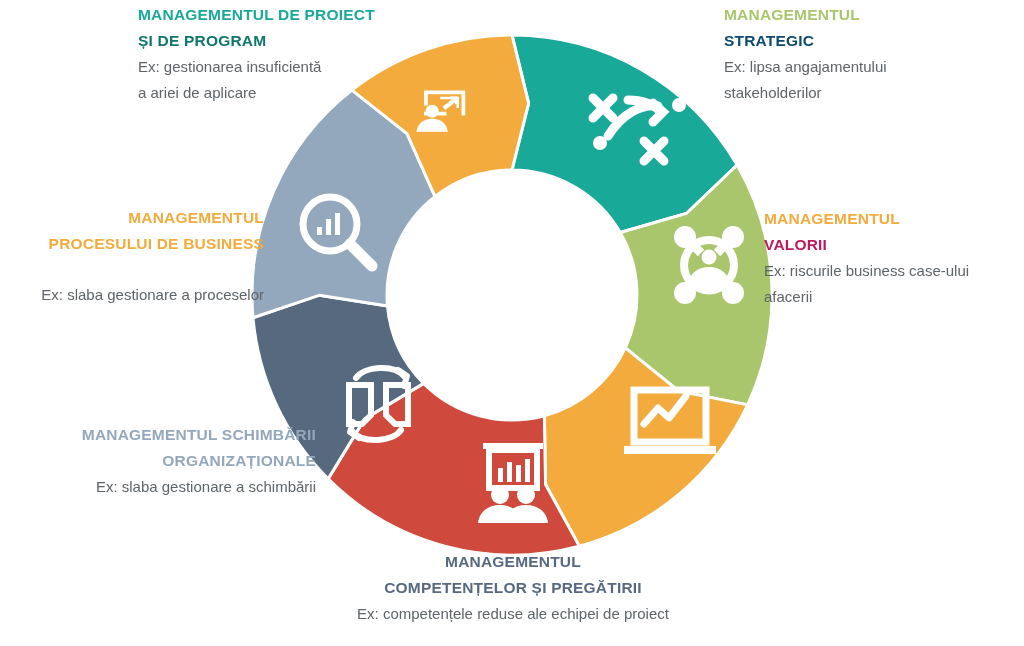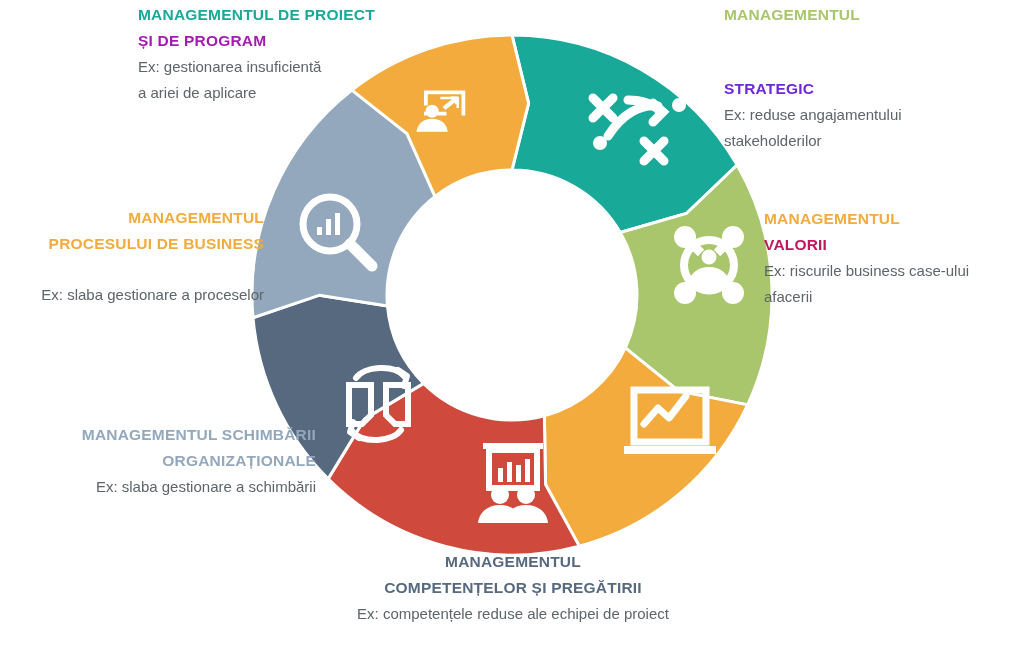--- a/index.html
+++ b/index.html
@@ -138,29 +138,29 @@
           <rect x="326" y="219" width="5" height="16"></rect>
           <rect x="335" y="213" width="5" height="22"></rect>
         </g>
         <path d="M350 244 l22 22" stroke="#ffffff" stroke-width="11" stroke-linecap="round"></path>
       </g>
     </g>
   </svg>
 
   <div class="label ta-left" id="lbl-project">
     <div class="title" style="color: rgb(24, 169, 152);">MANAGEMENTUL DE PROIECT</div>
-    <div class="title" style="color: #a21caf;">ȘI DE PROGRAM</div>
+    <div class="title" style="color: #0f766e;">ȘI DE PROGRAM</div>
     <div class="desc" style="color: rgb(94, 100, 104);">Ex: gestionarea insuficientă</div>
     <div class="desc" style="color: rgb(94, 100, 104);">a ariei de aplicare</div>
   </div>
 
   <div class="label ta-left" id="lbl-strategic">
     <div class="title" style="color: rgb(169, 198, 108);">MANAGEMENTUL</div>
-    <div class="title" style="color: #6d28d9; margin-top: 48px;">STRATEGIC</div>
-    <div class="desc" style="color: rgb(94, 100, 104);">Ex: reduse angajamentului</div>
+    <div class="title" style="color: #0c4a6e;">STRATEGIC</div>
+    <div class="desc" style="color: rgb(94, 100, 104);">Ex: lipsa angajamentului</div>
     <div class="desc" style="color: rgb(94, 100, 104);">stakeholderilor</div>
   </div>
 
   <div class="label ta-left" id="lbl-value">
     <div class="title" style="color: rgb(242, 171, 60);">MANAGEMENTUL</div>
     <div class="title" style="color: #be185d;">VALORII</div>
     <div class="desc" style="color: rgb(94, 100, 104);">Ex: riscurile business case-ului</div>
     <div class="desc" style="color: rgb(94, 100, 104);">afacerii</div>
   </div>
 

